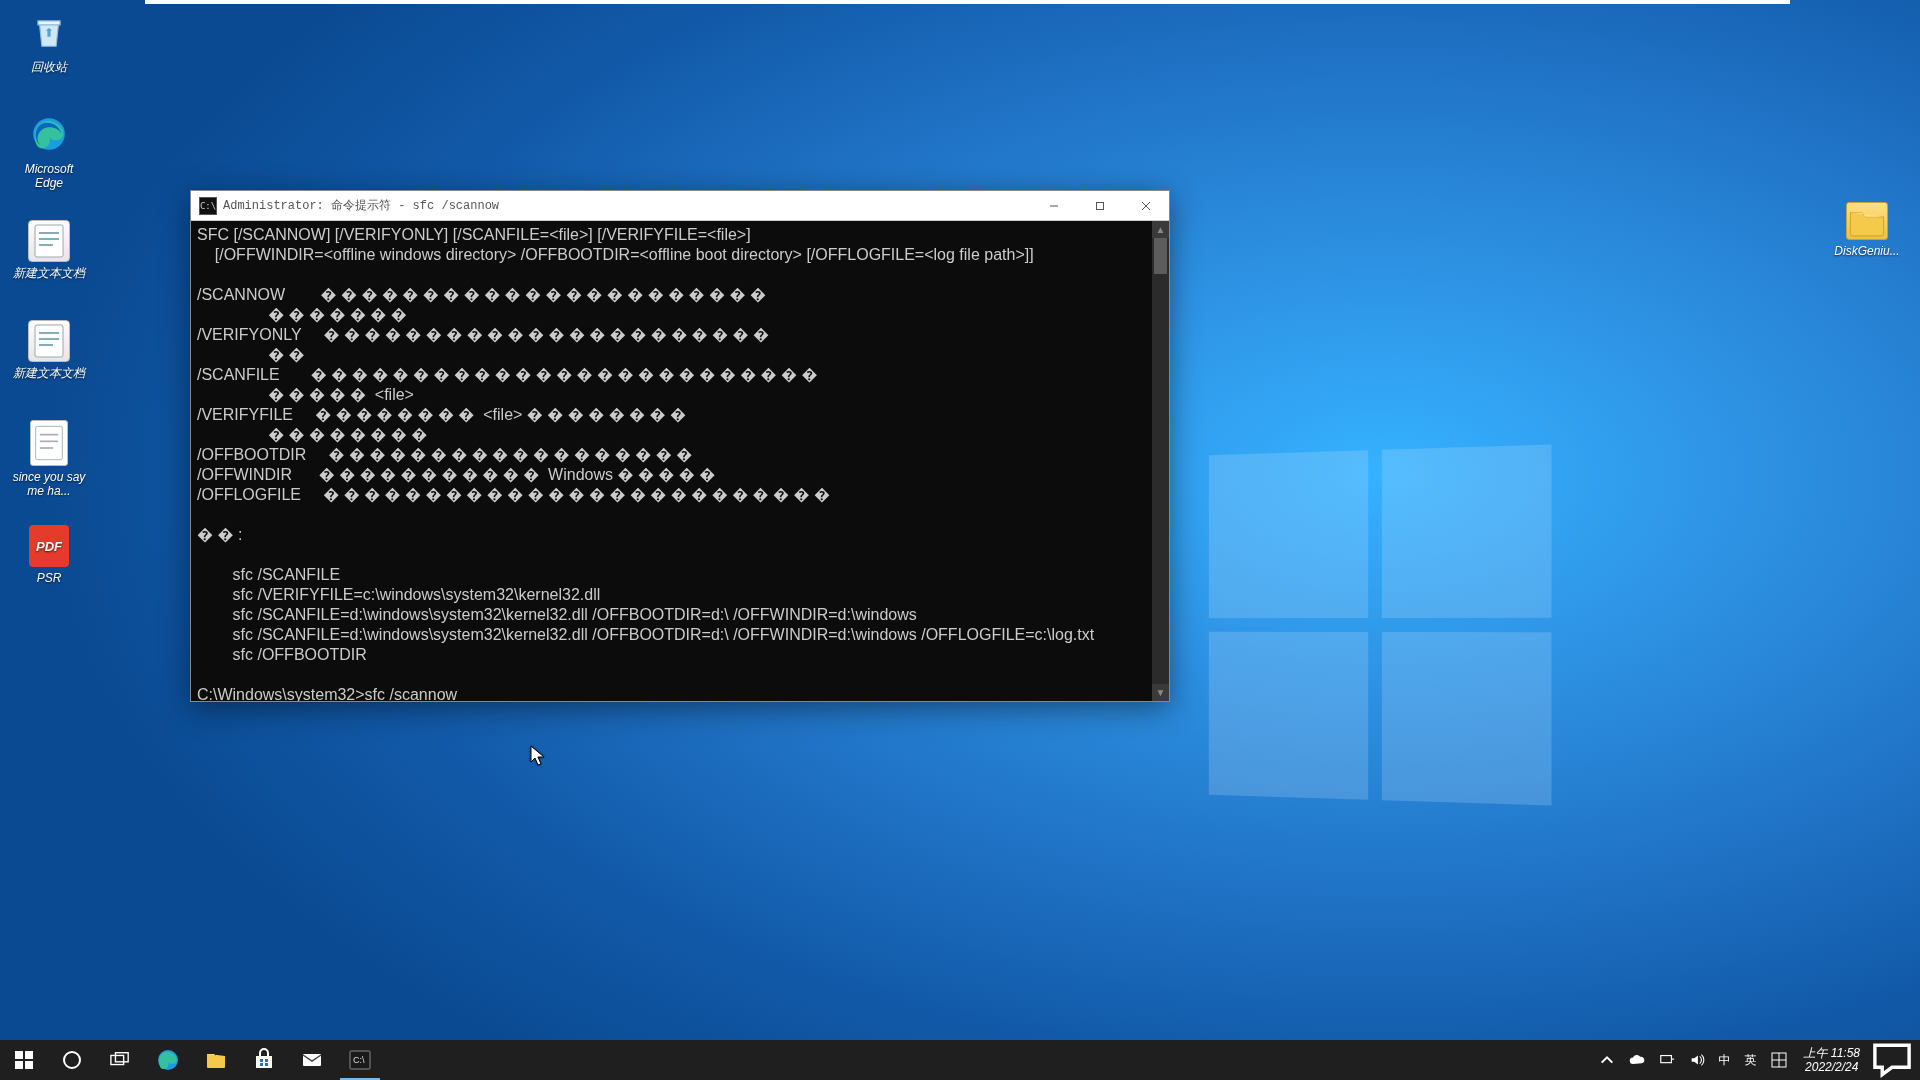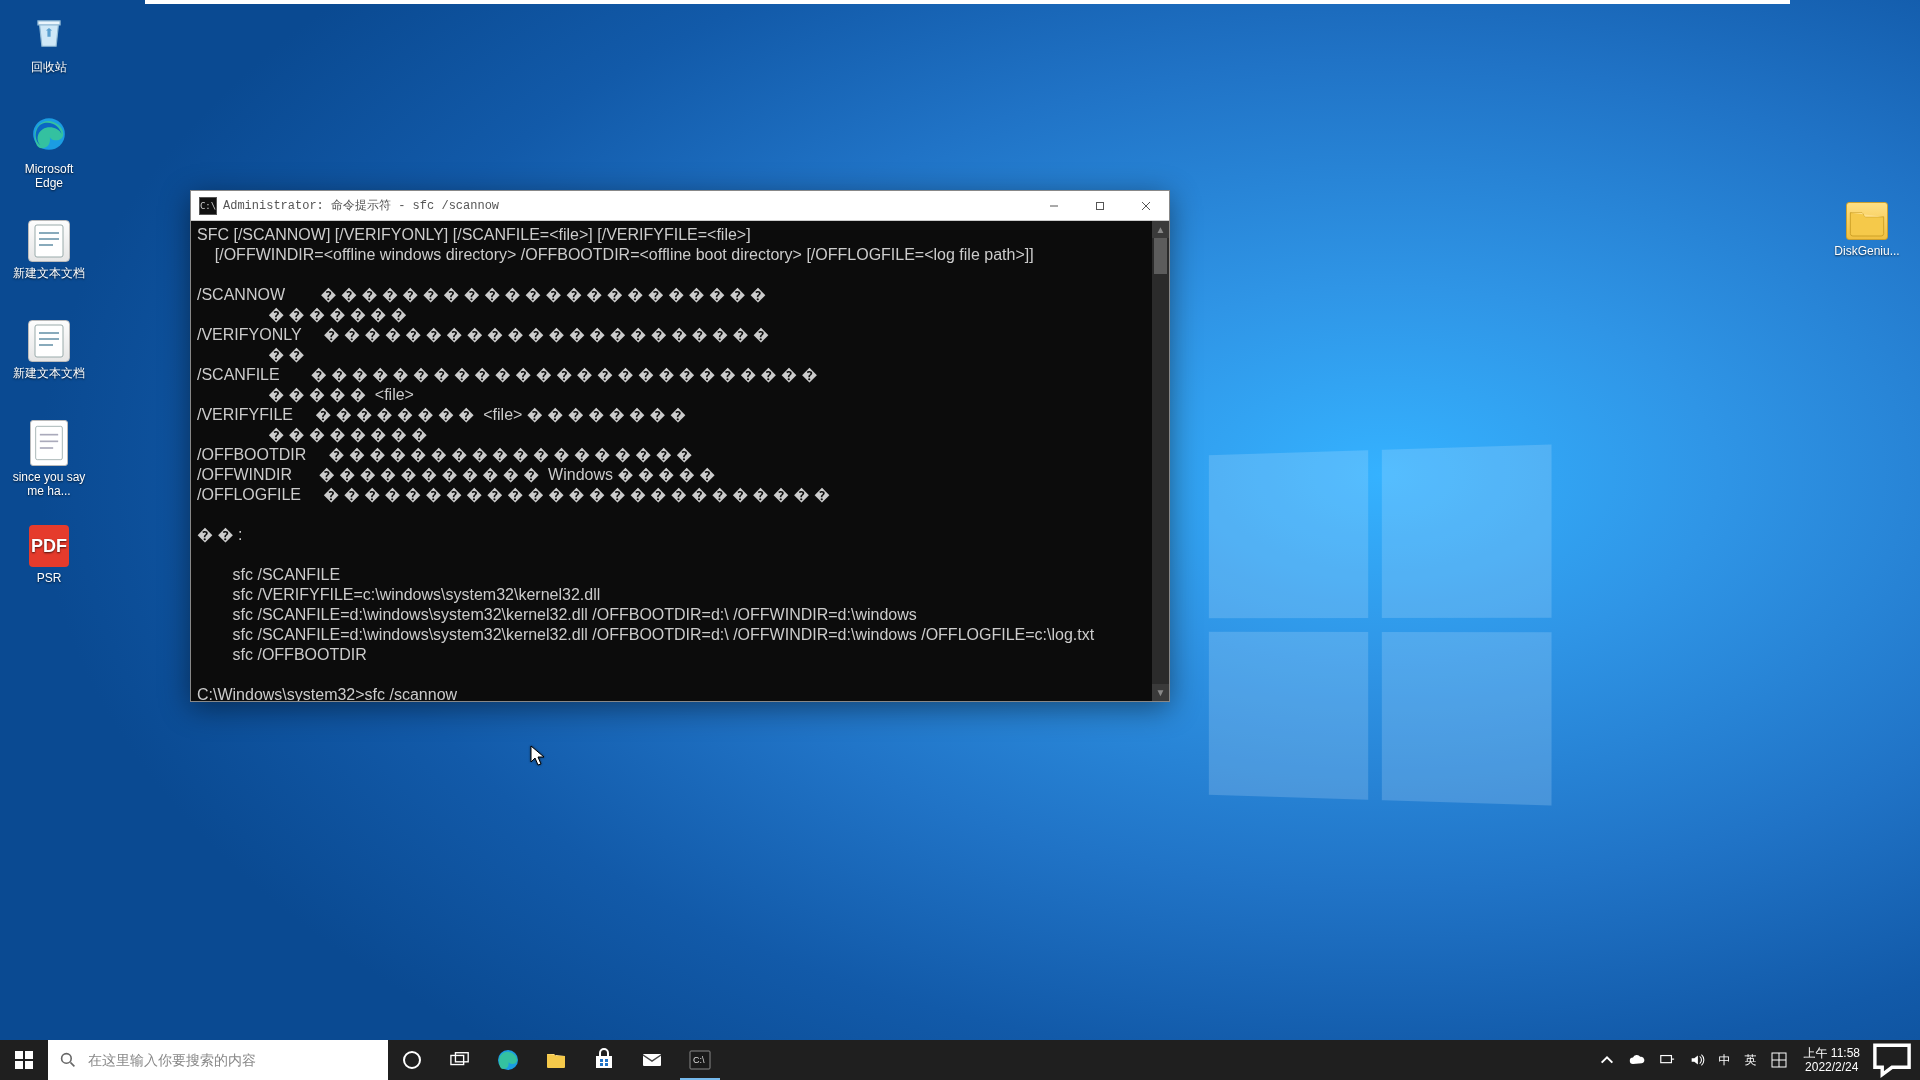--- a/index.html
+++ b/index.html
@@ -20,33 +20,34 @@
   transform: perspective(1200px) rotateY(-12deg);
   opacity: 0.20;
 }
 #winlogo div { background: #cfeaff; }
 
 
 .dicon {
   position: absolute; width: 78px; text-align: center; color: #fff;
   font-size: 12px; text-shadow: 0 1px 2px rgba(0,0,0,0.7);
   cursor: pointer;
+  font-style: italic;
 }
 .dicon .ibox {
   width: 48px; height: 48px; margin: 0 auto 4px auto;
   display:flex; align-items:center; justify-content:center;
   font-size: 28px;
 }
 .dicon .lbl { line-height: 14px; word-break: break-word; padding: 0 2px; }
 
 #ico-recycle .ibox svg { width:38px; height:38px; }
 #ico-edge    .ibox svg { width:38px; height:38px; }
 #ico-notepad .ibox, #ico-notepad2 .ibox { background: linear-gradient(#fdfdfd,#e6e6e6); border:1px solid #bbb; border-radius:4px; width:42px; height:42px; font-size:16px; color:#555;}
 #ico-txt3  .ibox { background:#fff; border:1px solid #bbb; border-radius:3px; width:38px; height:46px;}
-#ico-pdf   .ibox { background:#e53b2c; border-radius:4px; width:40px; height:42px; color:#fff; font-weight:bold; font-size:18px;}
+#ico-pdf   .ibox { background:#e53b2c; border-radius:4px; width:40px; height:42px; color:#fff; font-weight:bold; font-size:13px;}
 #ico-diskg .ibox { background:linear-gradient(#ffe084,#f0c040); border:1px solid #caa030; border-radius:3px; width:42px; height:38px;}
 
 
 #cmdwin {
   position: absolute; left: 190px; top: 190px; width: 980px;
   background:#000; border:1px solid #888; box-shadow: 0 6px 28px rgba(0,0,0,0.45);
 }
 #cmd-titlebar {
   height: 30px; background:#fff; color:#333; display:flex; align-items:center;
   font-size:12px; border-bottom:1px solid #ccc;
@@ -95,21 +96,21 @@
 
 .tb-app { width:48px; display:flex; align-items:center; justify-content:center; position:relative;}
 .tb-app.active::after {
   content:""; position:absolute; bottom:0; left:4px; right:4px; height:2px; background:#76b9ed;
 }
 .tb-app svg, .tb-app .glyph { width:24px; height:24px; }
 
 #tb-tray { margin-left:auto; display:flex; align-items:center; }
 .tray-item { padding:0 7px; height:40px; display:flex; align-items:center; justify-content:center; font-size:12px; color:#fff;}
 .tray-item svg { width:16px; height:16px; }
-#tb-clock { padding:0 10px; text-align:center; font-size:12px; line-height:14px; display:flex; flex-direction:column; justify-content:center;}
+#tb-clock { padding:0 10px; text-align:center; font-size:12px; line-height:14px; display:flex; flex-direction:column; justify-content:center;font-style:italic;}
 #tb-notif { width:44px; display:flex; align-items:center; justify-content:center;}
 
 #cursor { position:absolute; left:530px; top:745px; width:16px; height:22px; }
 #cursor svg { width:16px; height:22px; filter: drop-shadow(0 0 1px rgba(0,0,0,.6)); }
 
 
 #topstrip { position:absolute; top:0; left:145px; right:130px; height:4px; background:#ffffff; }
 </style>
 </head>
 <body>
@@ -264,29 +265,20 @@
 
   <div id="taskbar">
     <div class="tb-btn">
       <svg viewBox="0 0 20 20">
           <rect x="1" y="1" width="8" height="8" fill="#fff"></rect>
           <rect x="11" y="1" width="8" height="8" fill="#fff"></rect>
           <rect x="1" y="11" width="8" height="8" fill="#fff"></rect>
           <rect x="11" y="11" width="8" height="8" fill="#fff"></rect>
         </svg>
     </div>
-    <div id="tb-search">
-      <div class="sicon">
-        <svg viewBox="0 0 20 20" width="16" height="16">
-            <circle cx="8" cy="8" r="6" fill="none" stroke="#666" stroke-width="2"></circle>
-            <line x1="13" y1="13" x2="18" y2="18" stroke="#666" stroke-width="2"></line>
-          </svg>
-      </div>
-      <input type="text" placeholder="在这里输入你要搜索的内容" style="">
-    </div>
     <div class="tb-btn">
       <svg viewBox="0 0 20 20">
           <circle cx="10" cy="10" r="8" fill="none" stroke="#fff" stroke-width="2"></circle>
         </svg>
     </div>
     <div class="tb-btn">
       <svg viewBox="0 0 22 18">
           <rect x="1" y="4" width="14" height="10" fill="none" stroke="#fff" stroke-width="1.5"></rect>
           <rect x="6" y="1" width="14" height="10" fill="none" stroke="#fff" stroke-width="1.5"></rect>
         </svg>

